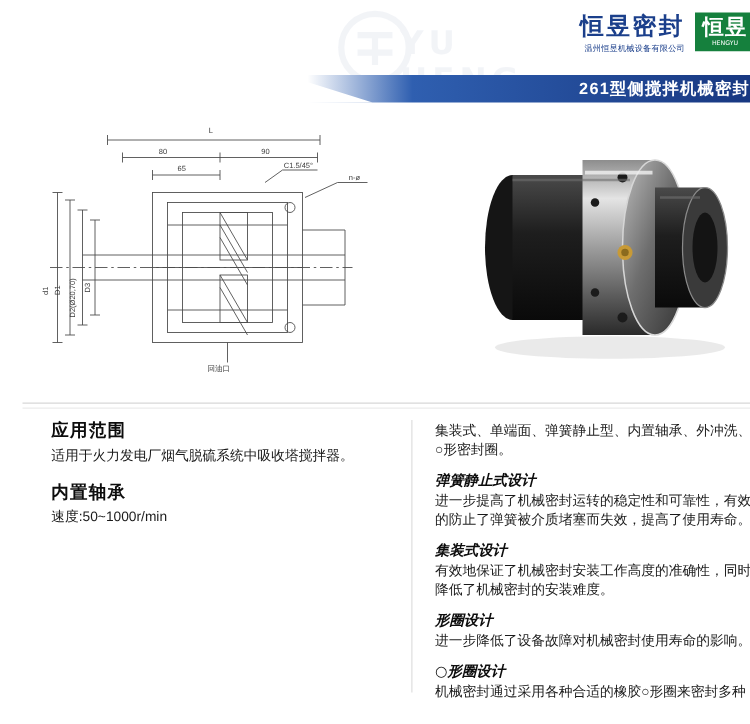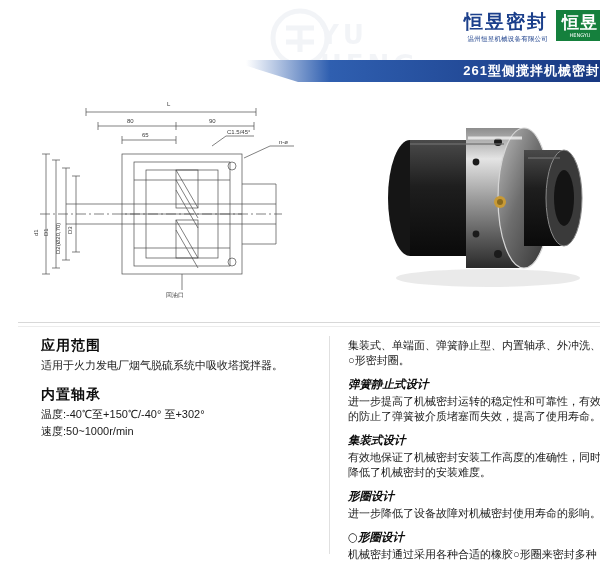--- a/index.html
+++ b/index.html
@@ -243,23 +243,20 @@
   <div class="hr hr1"></div>
   <div class="hr hr2"></div>
   <div class="vline"></div>
 
   <div class="col col-left">
     <div class="sec-h">应用范围</div>
     <p class="p-body">适用于火力发电厂烟气脱硫系统中吸收塔搅拌器。</p>
 
     <div class="sec-h gap">内置轴承</div>
 
-    <p class="p-body">
-      <span>温度:</span><span>-40℃至+150℃/-40°  至+302°</span>
-    </p>
 
 
     <p class="p-body">
       <span>速度:</span><span>50~1000r/min</span>
     </p>
   </div>
 
   <div class="col col-right">
     <p class="p-body">集装式、单端面、弹簧静止型、内置轴承、外冲洗、○形密封圈。</p>
 

